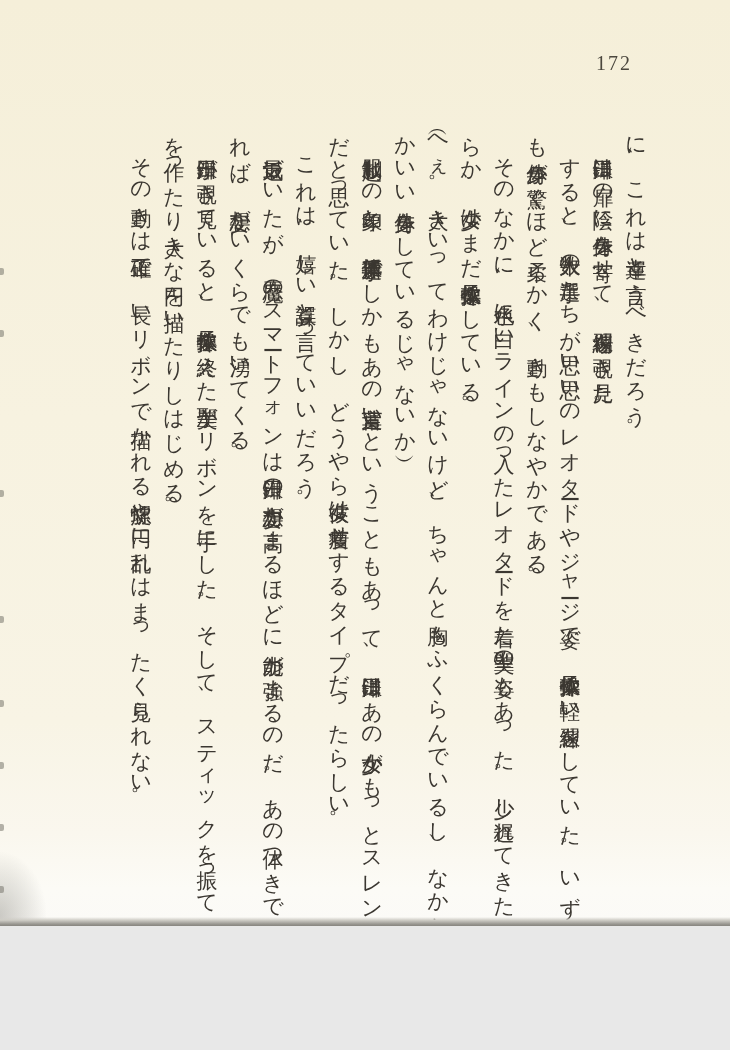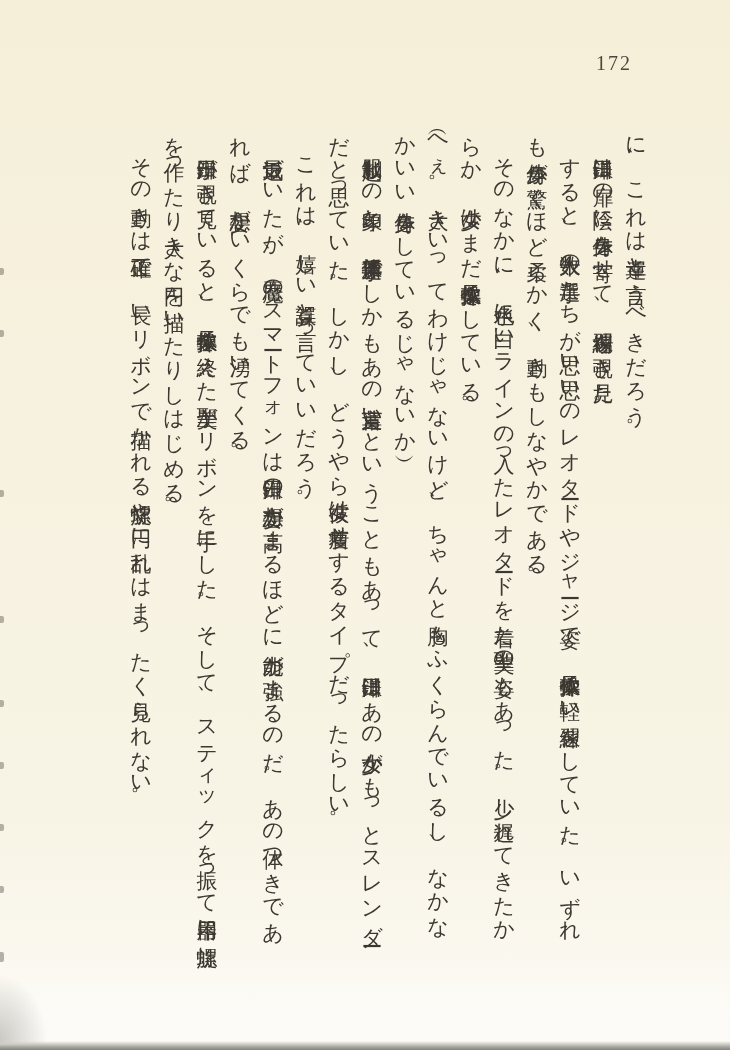--- a/index.html
+++ b/index.html
@@ -3,21 +3,21 @@
 <meta charset="utf-8">
 <style>
   html, body {
     margin: 0;
     padding: 0;
     background: #e8e8e8;
   }
   .page {
     position: relative;
     width: 730px;
-    height: 1050px;
+    height: 926px;
     overflow: hidden;
     background: linear-gradient(180deg,
       #f5efd9 0%,
       #f7f2e0 45%,
       #f8f4e5 78%,
       #faf7ee 90%,
       #fcfbf6 96%,
       #fbfaf7 100%);
     font-family: "Liberation Serif", "DejaVu Serif", serif;
   }

